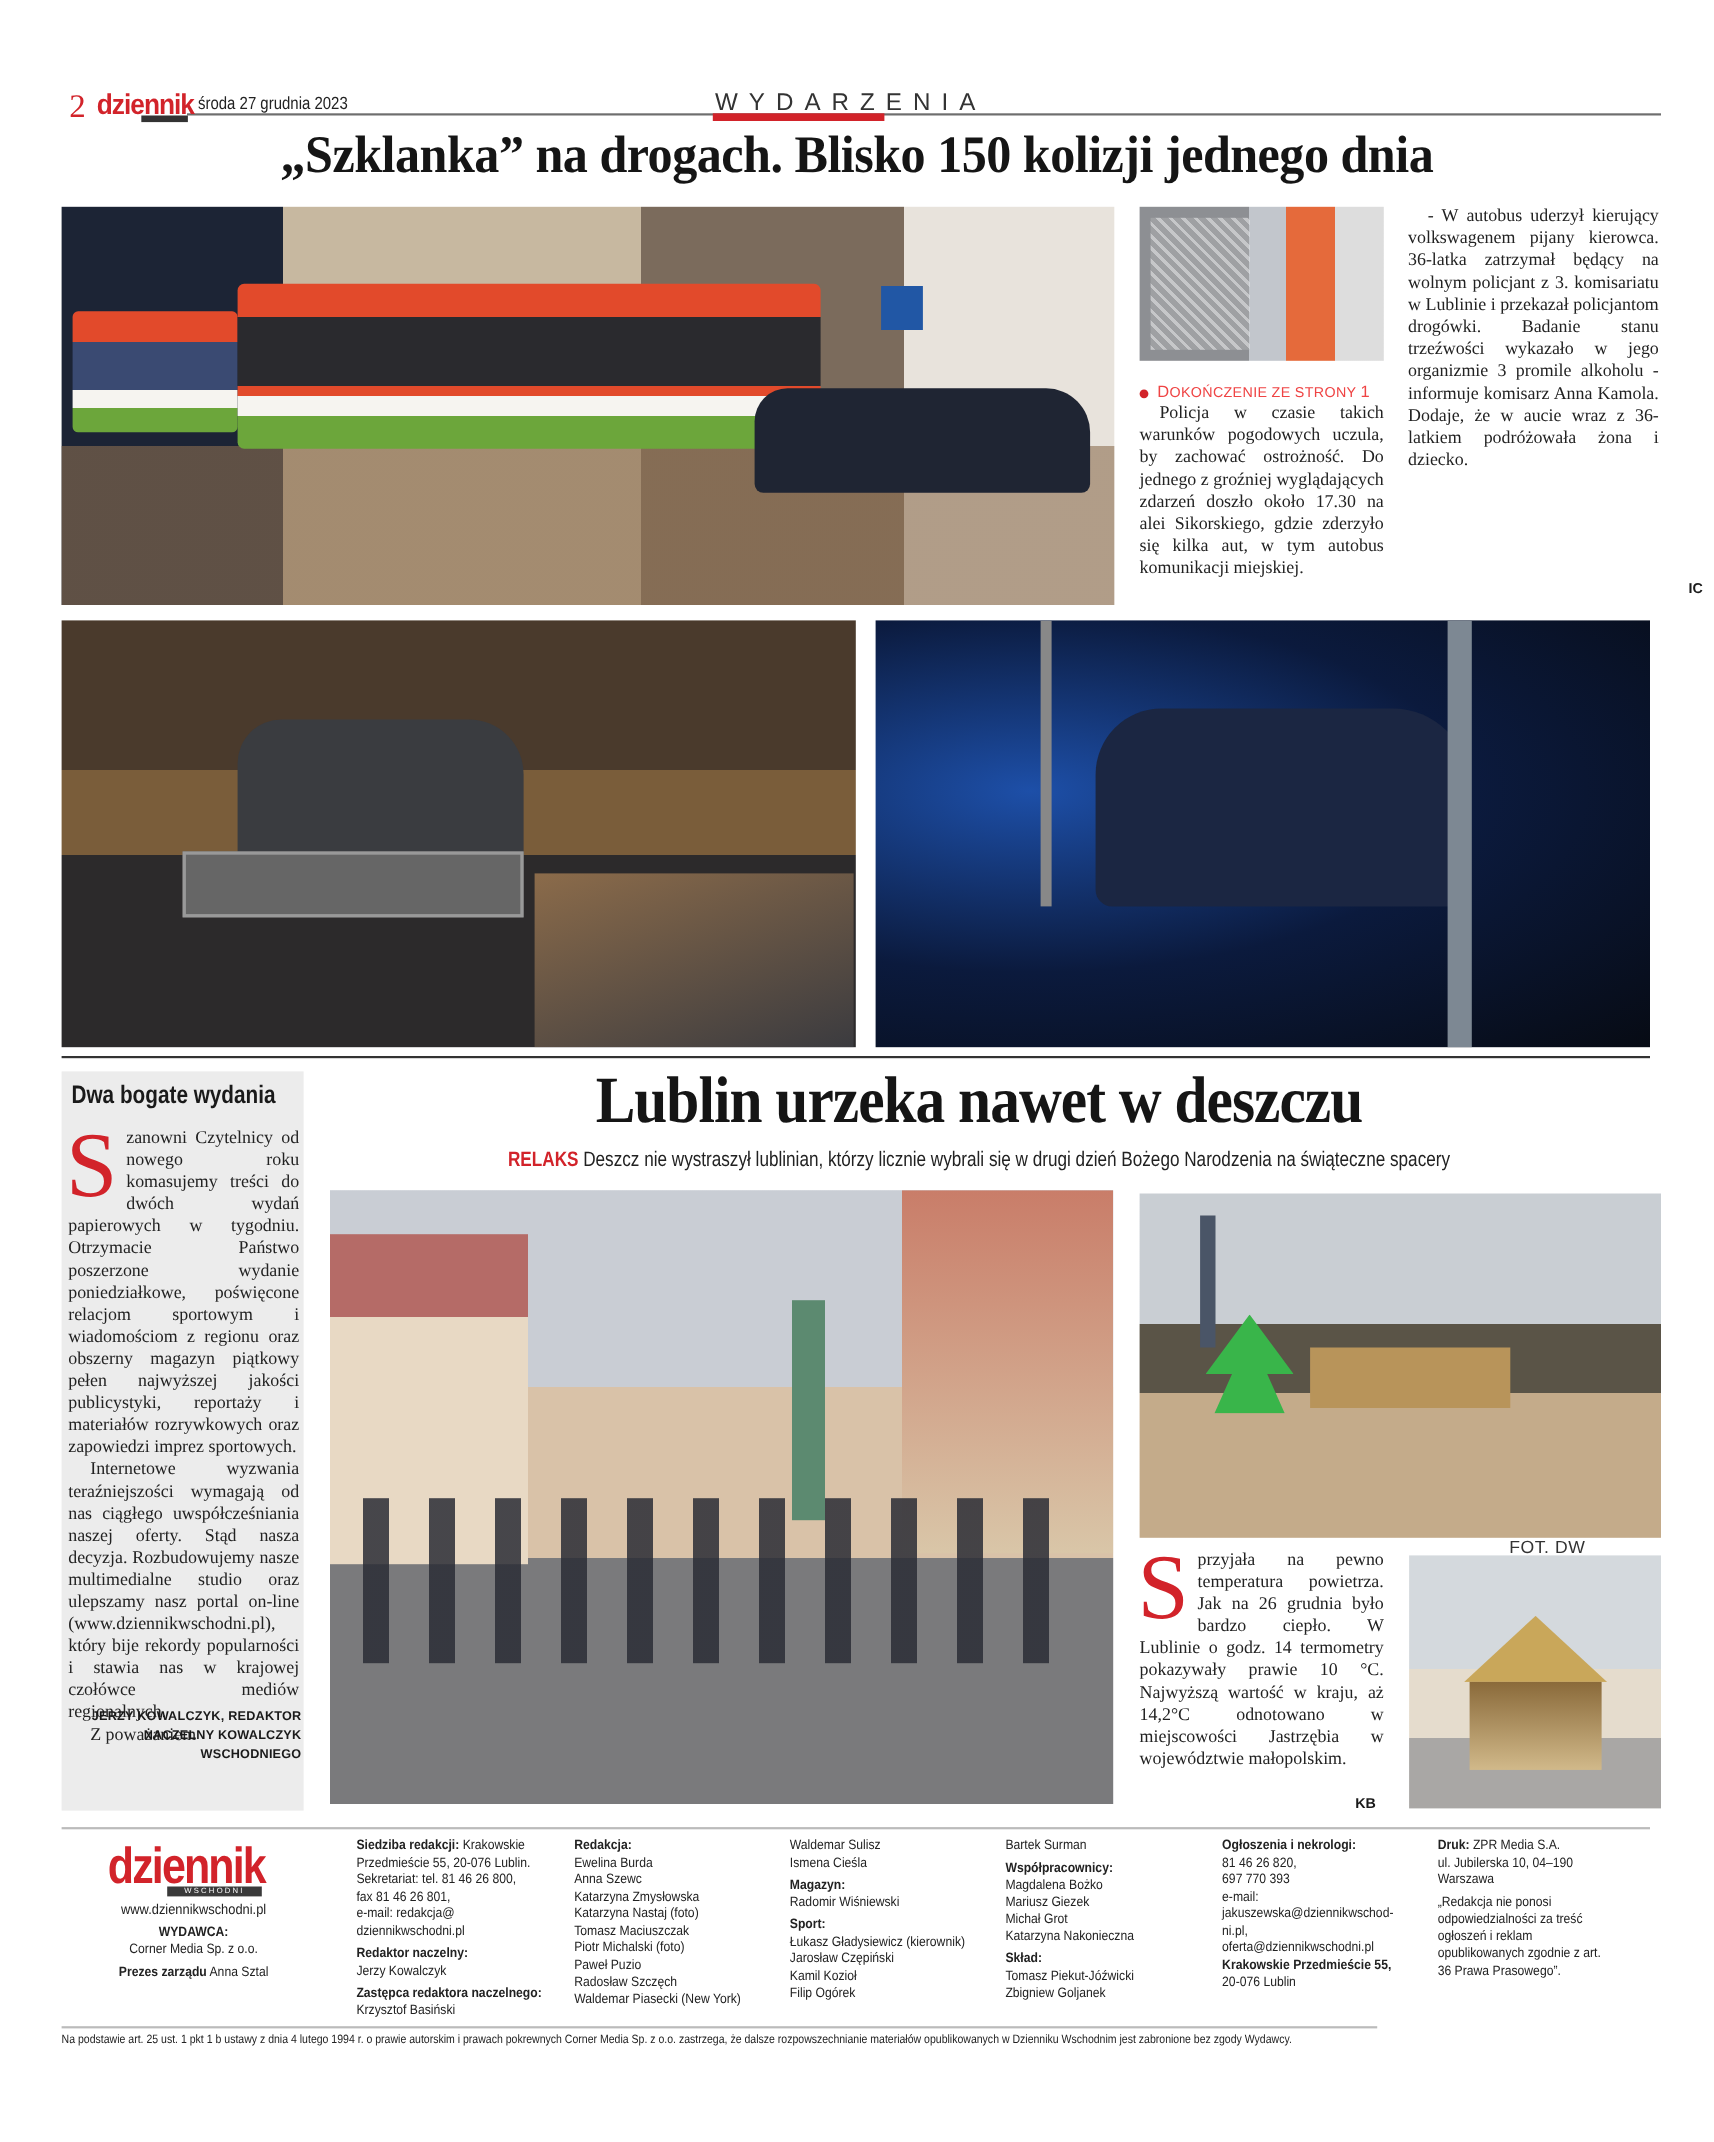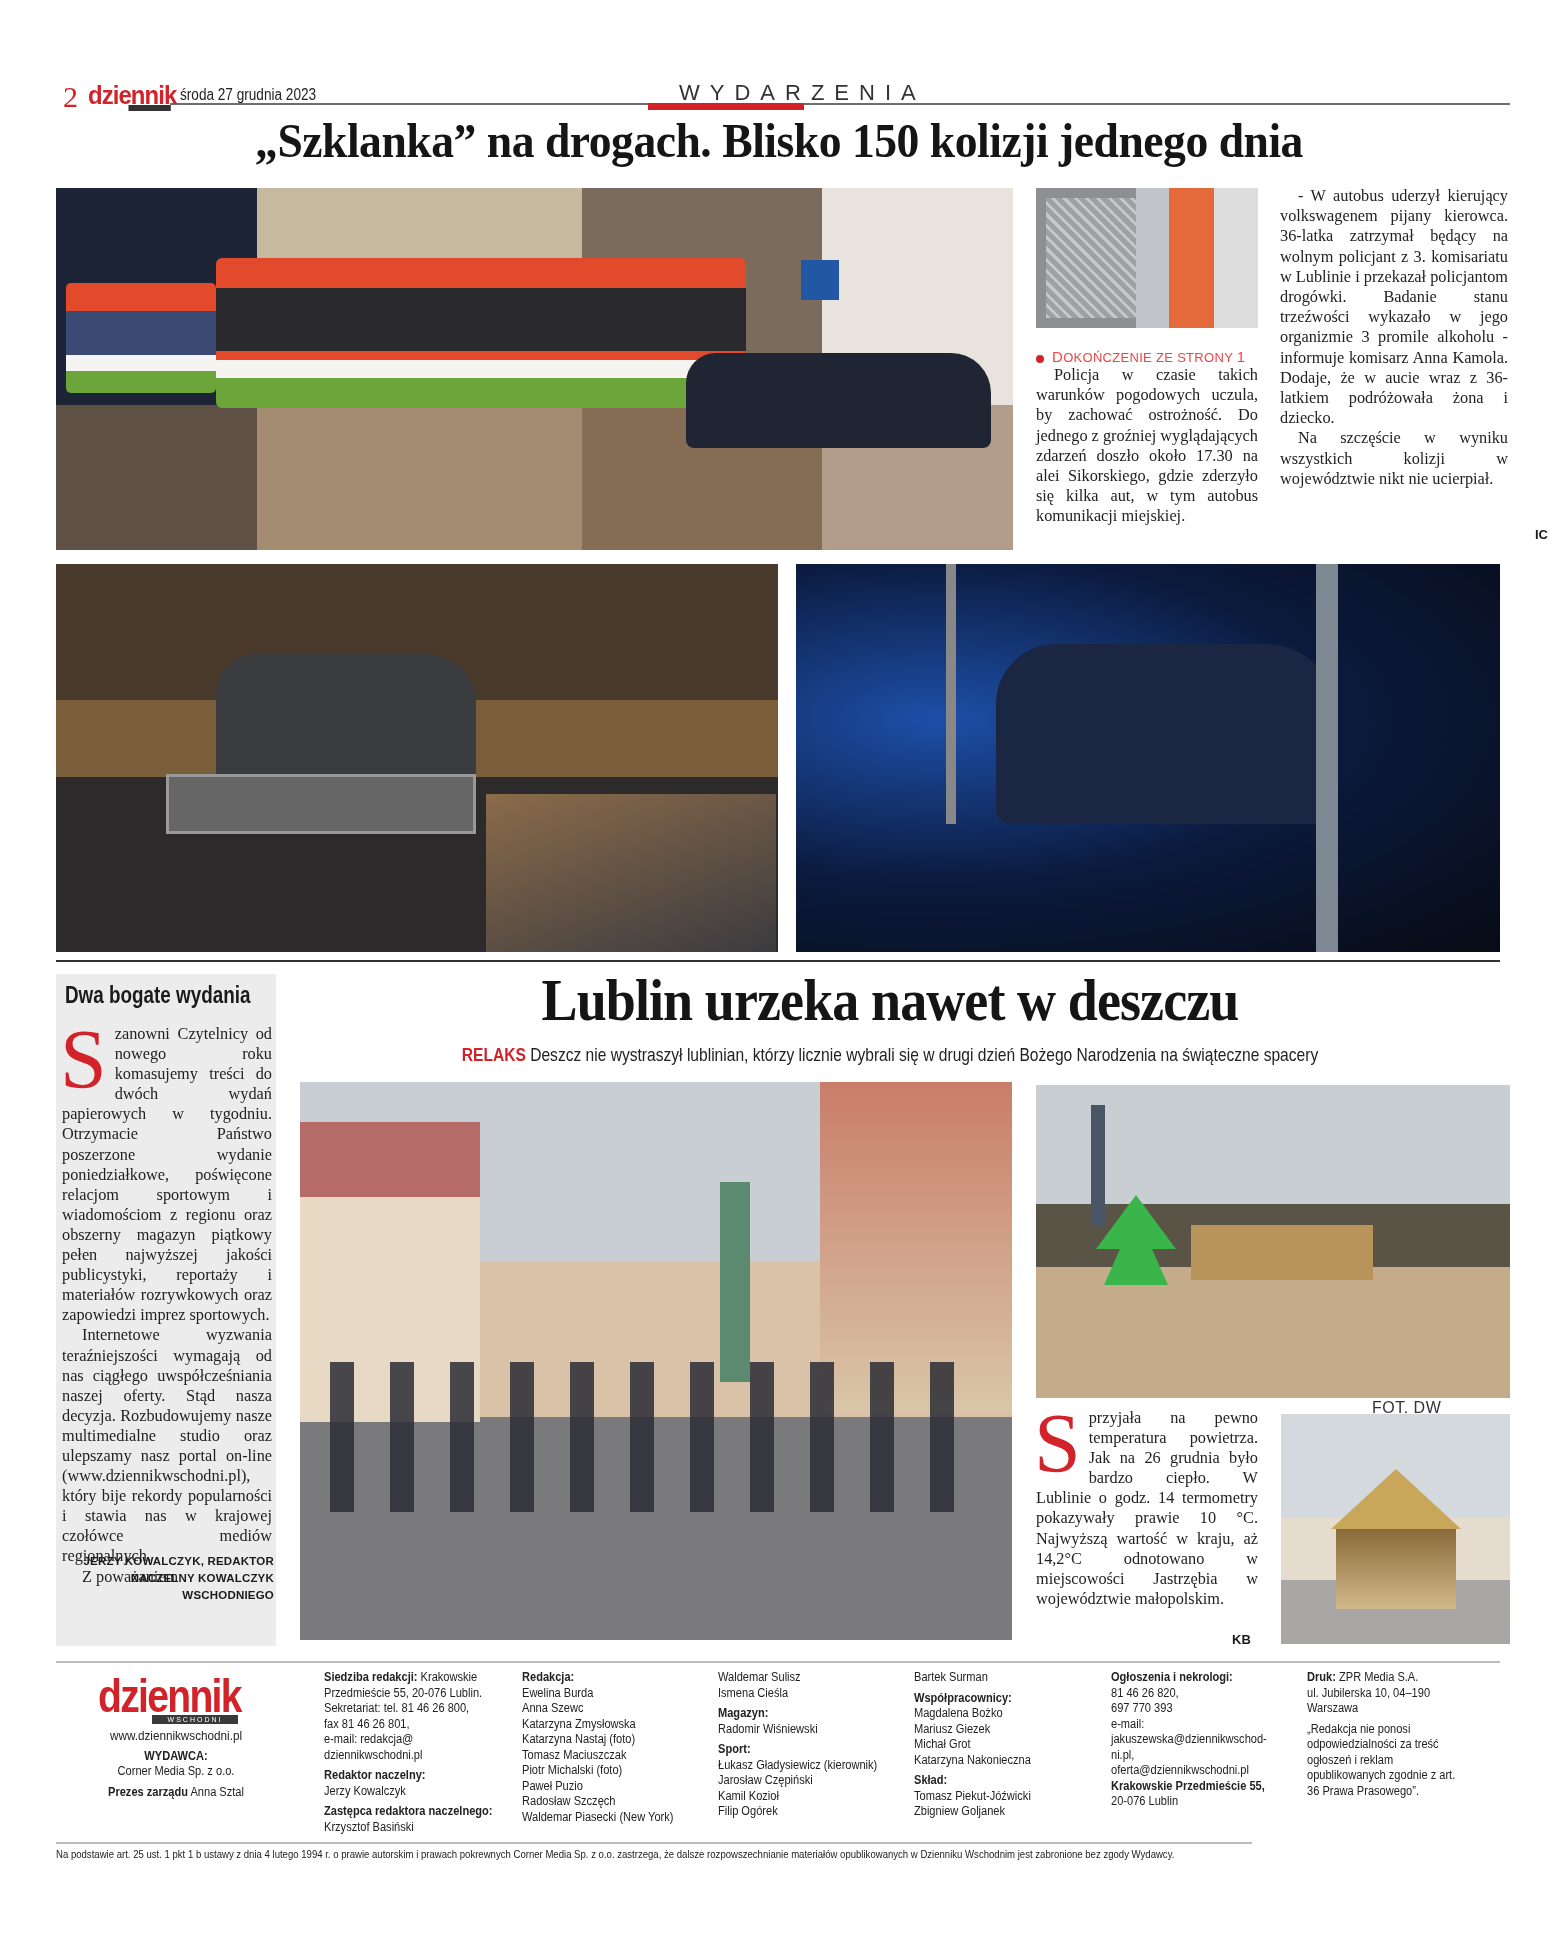--- a/index.html
+++ b/index.html
@@ -7,21 +7,21 @@
   body { position: relative; font-family: "Liberation Serif", "DejaVu Serif", serif; color: #1a1a1a; }
 
   .abs { position: absolute; }
 
   
   .hdr-rule { position:absolute; left:170px; top:103px; width:1340px; height:2px; background:#6e6e6e; }
   .page-num { position:absolute; left:63px; top:82px; font-size:30px; color:#d2232a; font-family:"Liberation Serif", serif; line-height:1; }
   .logo-small { position:absolute; left:88px; top:82px; font-family:"Liberation Sans", sans-serif; font-weight:bold; font-size:26px; color:#d2232a; letter-spacing:-1px; line-height:1; transform:scaleX(0.92); transform-origin:left; }
   .logo-small .wsch { position:absolute; left:44px; top:23px; width:46px; height:6px; background:#333; }
   .date { position:absolute; left:180px; top:86px; font-family:"Liberation Sans", sans-serif; font-size:16px; color:#222; transform:scaleX(0.85); transform-origin:left; }
-  .section { position:absolute; left:650px; top:80px; font-family:"Liberation Sans", sans-serif; font-size:22px; letter-spacing:10px; color:#333; font-weight:300;margin-left:29px; }
+  .section { position:absolute; left:650px; top:80px; font-family:"Liberation Sans", sans-serif; font-size:22px; letter-spacing:10px; color:#333; font-weight:300; }
   .section-bar { position:absolute; left:648px; top:103px; width:156px; height:7px; background:#d2232a; }
 
   .headline1 { position:absolute; left:0; top:113px; width:1558px; text-align:center; font-family:"Liberation Serif", serif; font-weight:bold; font-size:48px; letter-spacing:-0.5px; color:#151515; transform:scaleX(0.95); }
 
   
   .photo { position:absolute; overflow:hidden; }
   .p-bus { left:56px; top:188px; width:957px; height:362px;
     background:
       linear-gradient(180deg, transparent 0 60%, rgba(140,110,80,.6) 60% 100%),
       linear-gradient(90deg, #1c2435 0 21%, #c7b8a0 21% 55%, #7b6b5c 55% 80%, #e8e3dc 80% 100%); }
@@ -133,21 +133,20 @@
 </div>
 
 <div class="cont-label">
   <span class="dot"></span><span class="big">D</span><span>OKOŃCZENIE ZE STRONY </span><span class="big">1</span>
 </div>
 <div class="col-a">
   <p>Policja w czasie takich warunków pogodowych uczula, by zachować ostrożność. Do jednego z groźniej wyglądających zdarzeń doszło około 17.30 na alei Sikorskiego, gdzie zderzyło się kilka aut, w tym autobus komunikacji miejskiej.</p>
 </div>
 <div class="col-b">
   <p>- W autobus uderzył kierujący volkswagenem pijany kierowca. 36-latka zatrzymał będący na wolnym policjant z 3. komisariatu w Lublinie i przekazał policjantom drogówki. Badanie stanu trzeźwości wykazało w jego organizmie 3 promile alkoholu - informuje komisarz Anna Kamola. Dodaje, że w aucie wraz z 36-latkiem podróżowała żona i dziecko.</p>
-  <p>Na szczęście w wyniku wszystkich kolizji w województwie nikt nie ucierpiał.</p>
 </div>
 <div class="ic">IC</div>
 
 <div class="photo p-tow">
   <div class="car"></div>
   <div class="trailer"></div>
   <div class="walk"></div>
 </div>
 <div class="photo p-crash">
   <div class="pole2"></div>

